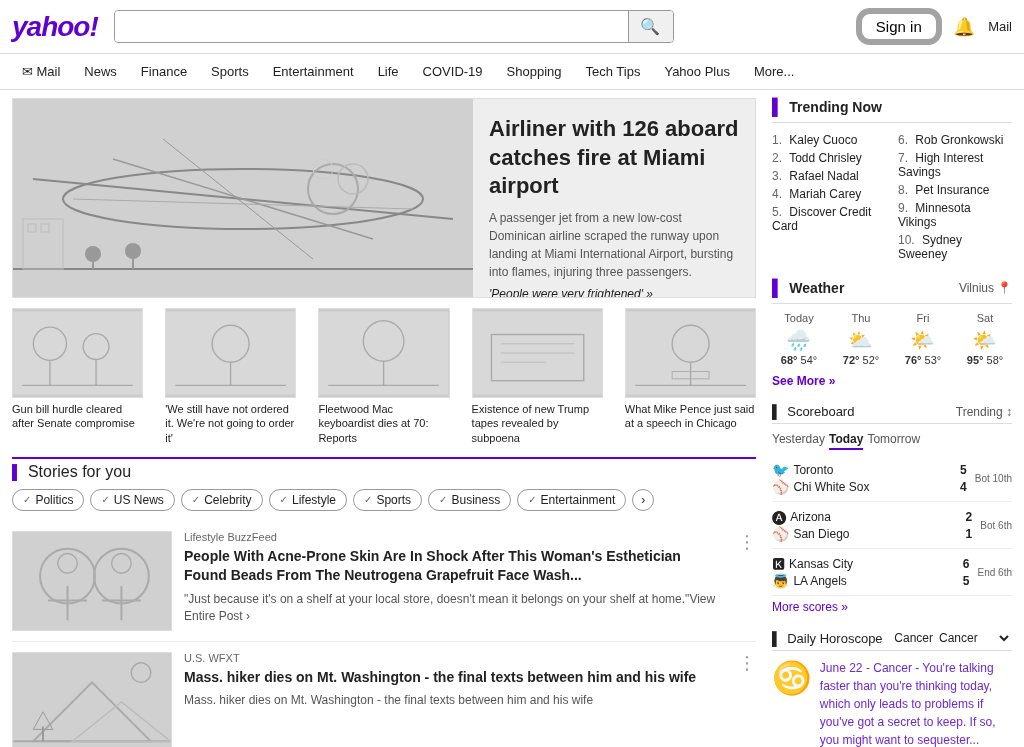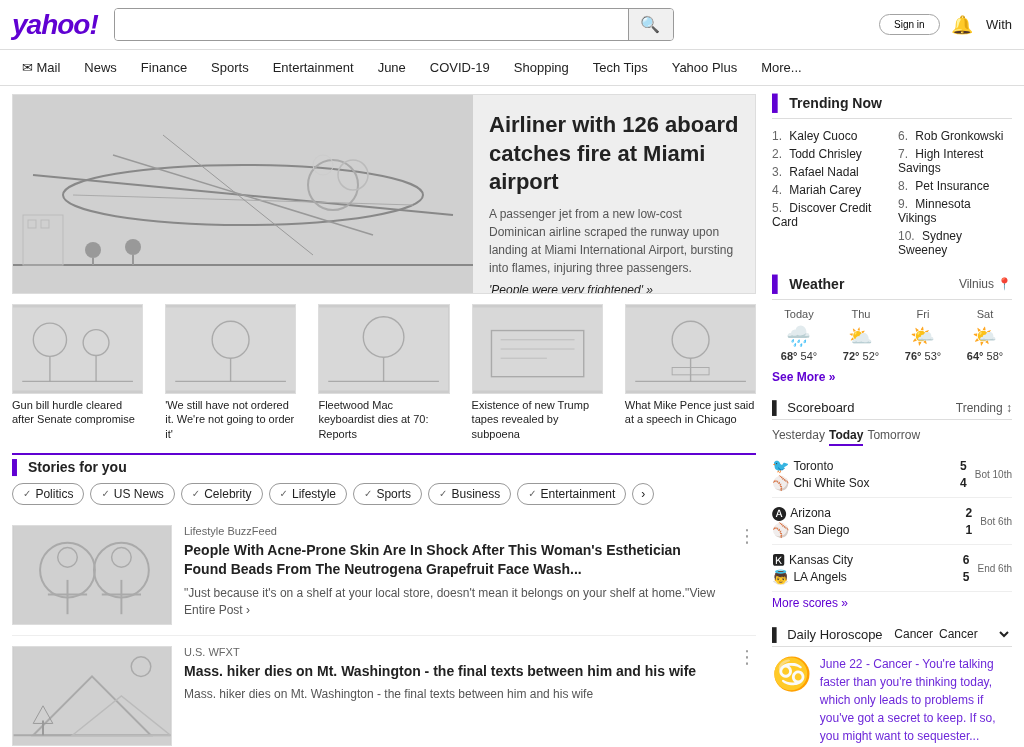--- a/index.html
+++ b/index.html
@@ -5,21 +5,21 @@
     * { margin: 0; padding: 0; box-sizing: border-box; }
     body { font-family: Arial, Helvetica, sans-serif; font-size: 13px; color: #222; background: #fff; width: 1024px; overflow-x: hidden; }
 
     
     #header { display: flex; align-items: center; padding: 8px 12px; border-bottom: 1px solid #ddd; background: #fff; }
     #logo { font-size: 28px; font-weight: bold; font-style: italic; color: #6001d2; margin-right: 16px; letter-spacing: -1px; }
     #search-bar { display: flex; flex: 1; max-width: 560px; border: 1px solid #999; border-radius: 4px; overflow: hidden; }
     #search-bar input { flex: 1; border: none; outline: none; padding: 6px 10px; font-size: 14px; }
     #search-btn { background: #f0f0f0; border: none; border-left: 1px solid #999; padding: 6px 12px; cursor: pointer; font-size: 16px; }
     #header-right { display: flex; align-items: center; margin-left: auto; gap: 12px; }
-    #sign-in-btn { border: 1px solid #a3a3a3; border-radius: 14px; padding: 4px 14px; font-size: 10px; cursor: pointer; background: #fff; }
+    #sign-in-btn { border: 6px solid #a3a3a3; border-radius: 14px; padding: 4px 14px; font-size: 15px; cursor: pointer; background: #fff; }
     #bell-icon { font-size: 18px; cursor: pointer; position: relative; }
     #mail-icon-header { font-size: 13px; cursor: pointer; }
 
     
     #nav { display: flex; align-items: center; padding: 4px 12px; border-bottom: 1px solid #ddd; background: #fff; gap: 4px; }
     .nav-item { padding: 6px 10px; font-size: 13px; cursor: pointer; color: #222; white-space: nowrap; }
 
     
     #main-layout { display: flex; padding: 8px 12px; gap: 16px; }
     #left-col { flex: 1; min-width: 0; }
@@ -37,21 +37,21 @@
     
     #news-cards { display: flex; gap: 22px; margin-bottom: 12px; }
     .news-card { flex: 1; cursor: pointer; }
     .news-card-img { width: 100%; height: 90px; background: #ccc; border: 1px solid #ddd; overflow: hidden; display: flex; align-items: center; justify-content: center; margin-bottom: 4px; }
     .news-card-img svg { width: 100%; height: 100%; }
     .news-card-text { font-size: 11px; color: #222; line-height: 1.3; }
 
     
     #stories-header { display: flex; align-items: center; gap: 6px; margin-bottom: 8px; padding-top: 4px; border-top: 2px solid #6001d2; }
     #stories-icon { color: #6001d2; font-size: 14px; }
-    #stories-title { font-size: 14px; font-weight: bold; }
+    #stories-title { font-size: 16px; font-weight: normal; }
 
     
     #filter-pills { display: flex; gap: 6px; margin-bottom: 10px; flex-wrap: wrap; align-items: center; }
     .pill { display: flex; align-items: center; gap: 4px; border: 1px solid #999; border-radius: 14px; padding: 3px 10px; font-size: 12px; cursor: pointer; background: #fff; white-space: nowrap; }
     .pill-check { color: #666; font-size: 10px; }
     #pill-arrow { border: 1px solid #999; border-radius: 50%; width: 22px; height: 22px; display: flex; align-items: center; justify-content: center; cursor: pointer; font-size: 12px; }
 
     
     .article-item { display: flex; gap: 12px; padding: 10px 0; border-bottom: 1px solid #eee; align-items: flex-start; }
     .article-thumb { width: 160px; height: 100px; background: #ccc; flex-shrink: 0; border: 1px solid #ddd; overflow: hidden; display: flex; align-items: center; justify-content: center; }
@@ -105,31 +105,31 @@
 
 <div id="header">
   <div id="logo">yahoo!</div>
   <div id="search-bar">
     <input type="text" placeholder="" style="">
     <button id="search-btn">🔍</button>
   </div>
   <div id="header-right">
     <button id="sign-in-btn">Sign in</button>
     <span id="bell-icon">🔔</span>
-    <span id="mail-icon-header">With</span>
+    <span id="mail-icon-header">Mail</span>
   </div>
 </div>
 
 <div id="nav">
   <div class="nav-item">✉ Mail</div>
   <div class="nav-item">News</div>
   <div class="nav-item">Finance</div>
   <div class="nav-item">Sports</div>
   <div class="nav-item">Entertainment</div>
-  <div class="nav-item">June</div>
+  <div class="nav-item">Life</div>
   <div class="nav-item">COVID-19</div>
   <div class="nav-item">Shopping</div>
   <div class="nav-item">Tech Tips</div>
   <div class="nav-item">Yahoo Plus</div>
   <div class="nav-item">More...</div>
 </div>
 
 <div id="main-layout">
 
   <div id="left-col">
@@ -340,21 +340,21 @@
           <div class="weather-temps"><span class="hi">72°</span> 52°</div>
         </div>
         <div class="weather-day">
           <div class="weather-day-label">Fri</div>
           <div class="weather-icon">🌤️</div>
           <div class="weather-temps"><span class="hi">76°</span> 53°</div>
         </div>
         <div class="weather-day">
           <div class="weather-day-label">Sat</div>
           <div class="weather-icon">🌤️</div>
-          <div class="weather-temps"><span class="hi">64°</span> 58°</div>
+          <div class="weather-temps"><span class="hi">95°</span> 58°</div>
         </div>
       </div>
       <div id="see-more">See More »</div>
     </div>
 
     <div class="right-section">
       <div id="scoreboard-header">
         <div style="display:flex;align-items:center;gap:6px;">
           <span class="section-bar">▌</span>
           <span>Scoreboard</span>

